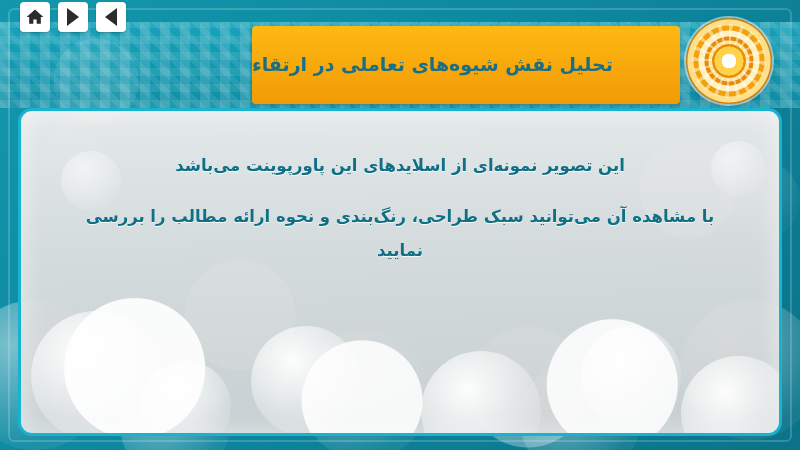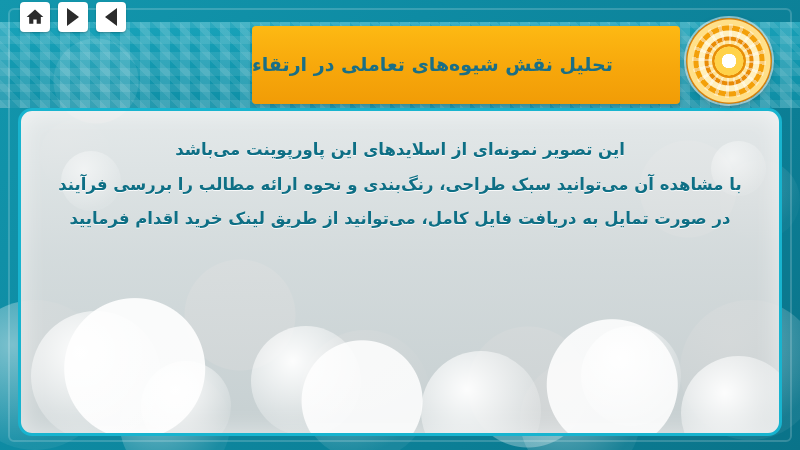--- a/index.html
+++ b/index.html
@@ -105,21 +105,21 @@
   .cb6{left:660px;top:245px;width:115px;height:115px;}
   .cb7{left:40px;top:40px;width:60px;height:60px;opacity:.6;}
   .cb8{left:690px;top:30px;width:55px;height:55px;opacity:.6;}
 
   .body-text{
     position:absolute;right:24px;left:24px;top:22px;
     text-align:center;color:#0e6f85;
     font-size:16.5px;line-height:2.1;font-weight:bold;
     text-shadow:0 1px 0 rgba(255,255,255,.8);
   }
-  .body-text p{margin:0;}
+  .body-text p{margin:16px;}
 
   
   .frame{
     position:absolute;inset:8px;border:2px solid rgba(255,255,255,.18);border-radius:6px;pointer-events:none;
   }
 </style>
 </head>
 <body>
 
 <div class="stage">
@@ -159,19 +159,18 @@
     <div class="card-bubble cb2"></div>
     <div class="card-bubble cb3"></div>
     <div class="card-bubble cb4"></div>
     <div class="card-bubble cb5"></div>
     <div class="card-bubble cb6"></div>
     <div class="card-bubble cb7"></div>
     <div class="card-bubble cb8"></div>
 
     <div class="body-text">
       <p>این تصویر نمونه‌ای از اسلایدهای این پاورپوینت می‌باشد</p>
-      <p>با مشاهده آن می‌توانید سبک طراحی، رنگ‌بندی و نحوه ارائه مطالب را بررسی فرآیند</p>
-      <p>در صورت تمایل به دریافت فایل کامل، می‌توانید از طریق لینک خرید اقدام فرمایید</p>
+      <p>با مشاهده آن می‌توانید سبک طراحی، رنگ‌بندی و نحوه ارائه مطالب را بررسی نمایید</p>
     </div>
   </div>
 
   <div class="frame"></div>
 </div>
 
 </body></html>

